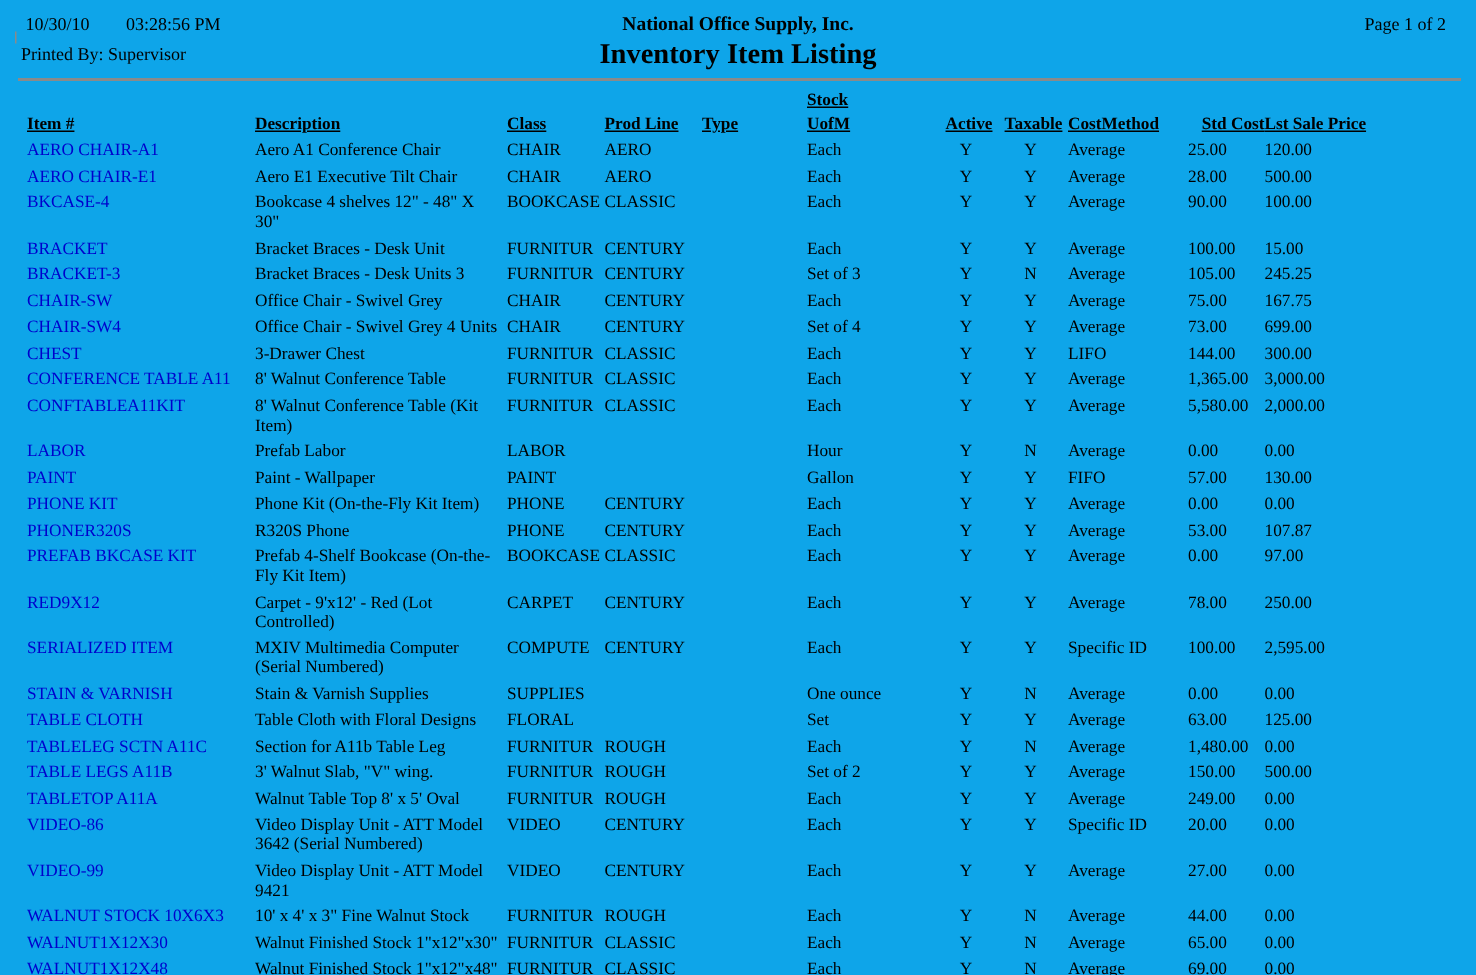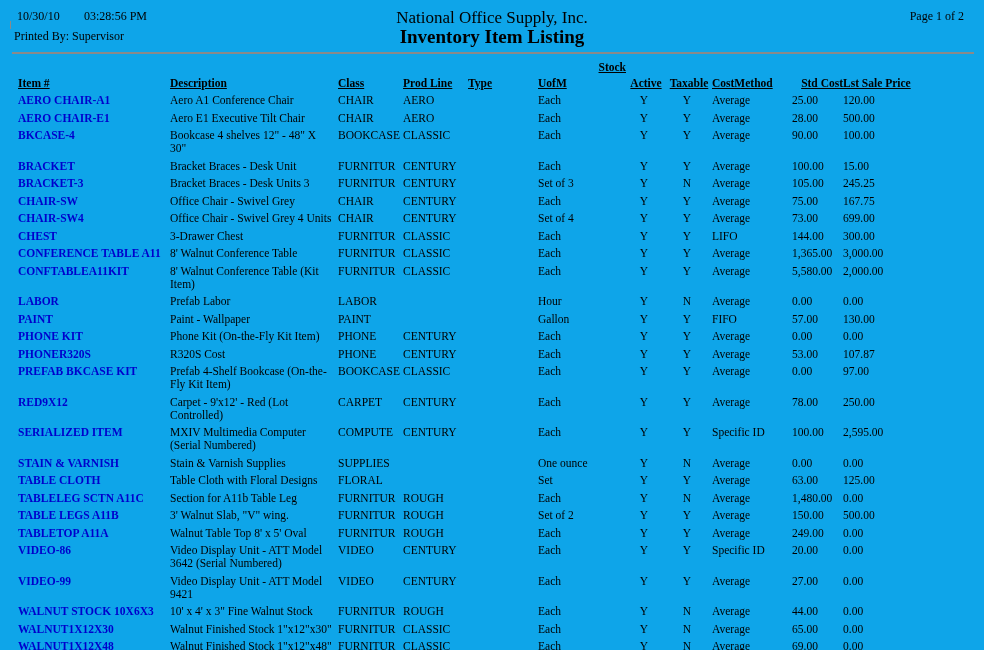--- a/index.html
+++ b/index.html
@@ -12,21 +12,21 @@
     color: #000000;
     font-family: "Liberation Serif", "DejaVu Serif", serif;
     overflow: hidden;
   }
   
   .hdr-date   { position: absolute; left: 17px;  top: 9px;  font-size: 12px; }
   .hdr-time   { position: absolute; left: 84px;  top: 9px;  font-size: 12px; }
   .hdr-printedby { position: absolute; left: 14px; top: 29px; font-size: 12px; }
   .hdr-company {
     position: absolute; left: 0; top: 8px; width: 100%;
-    text-align: center; font-weight: normal; font-size: 17px;
+    text-align: center; font-weight: bold; font-size: 13px;
   }
   .hdr-title {
     position: absolute; left: 0; top: 26px; width: 100%;
     text-align: center; font-weight: bold; font-size: 19px;
   }
   .hdr-page { position: absolute; right: 20px; top: 9px; font-size: 12px; }
   .hdr-rule {
     position: absolute; left: 12px; top: 52px; width: 962px;
     border-top: 2px solid #8a8a8a;
   }
@@ -52,28 +52,28 @@
   table.listing col.c-std    { width: 51px; }
   table.listing col.c-lst    { width: 65px; }
 
   table.listing th {
     text-align: left; font-weight: bold; padding: 0 0 2px 0;
     vertical-align: bottom; line-height: 14px;
   }
   table.listing th .hd { font-weight: bold; text-decoration: underline; white-space: nowrap; }
   table.listing th.a-center { text-align: center; }
   table.listing th.a-right  { text-align: right; }
-  table.listing thead tr.h1 th { height: 16px; text-align: right; }
+  table.listing thead tr.h1 th { height: 16px; }
 
   table.listing td {
     vertical-align: top; padding: 2px 4px 2.5px 0;
     line-height: 13px; font-size: 11.5px;
   }
   td.cell-item {
-    font-weight: bold; font-size: 12px;
+    font-weight: normal; font-size: 12px;
     color: var(--item-blue, #0000cc);
     padding-right: 2px;
   }
   td.a-center { text-align: center; padding-right: 0; }
   td.a-right  { text-align: left; padding-right: 0; white-space: nowrap; }
 </style>
 </head>
 <body>
 
 <div class="page">
@@ -286,21 +286,21 @@
     <td></td>
     <td>Each</td>
     <td class="a-center">Y</td>
     <td class="a-center">Y</td>
     <td>Average</td>
     <td class="a-right">0.00</td>
     <td class="a-right">0.00</td>
   </tr>
         <tr>
     <td class="cell-item">PHONER320S</td>
-    <td>R320S Cost</td>
+    <td>R320S Phone</td>
     <td>PHONE</td>
     <td>CENTURY</td>
     <td></td>
     <td>Each</td>
     <td class="a-center">Y</td>
     <td class="a-center">Y</td>
     <td>Average</td>
     <td class="a-right">53.00</td>
     <td class="a-right">107.87</td>
   </tr>

